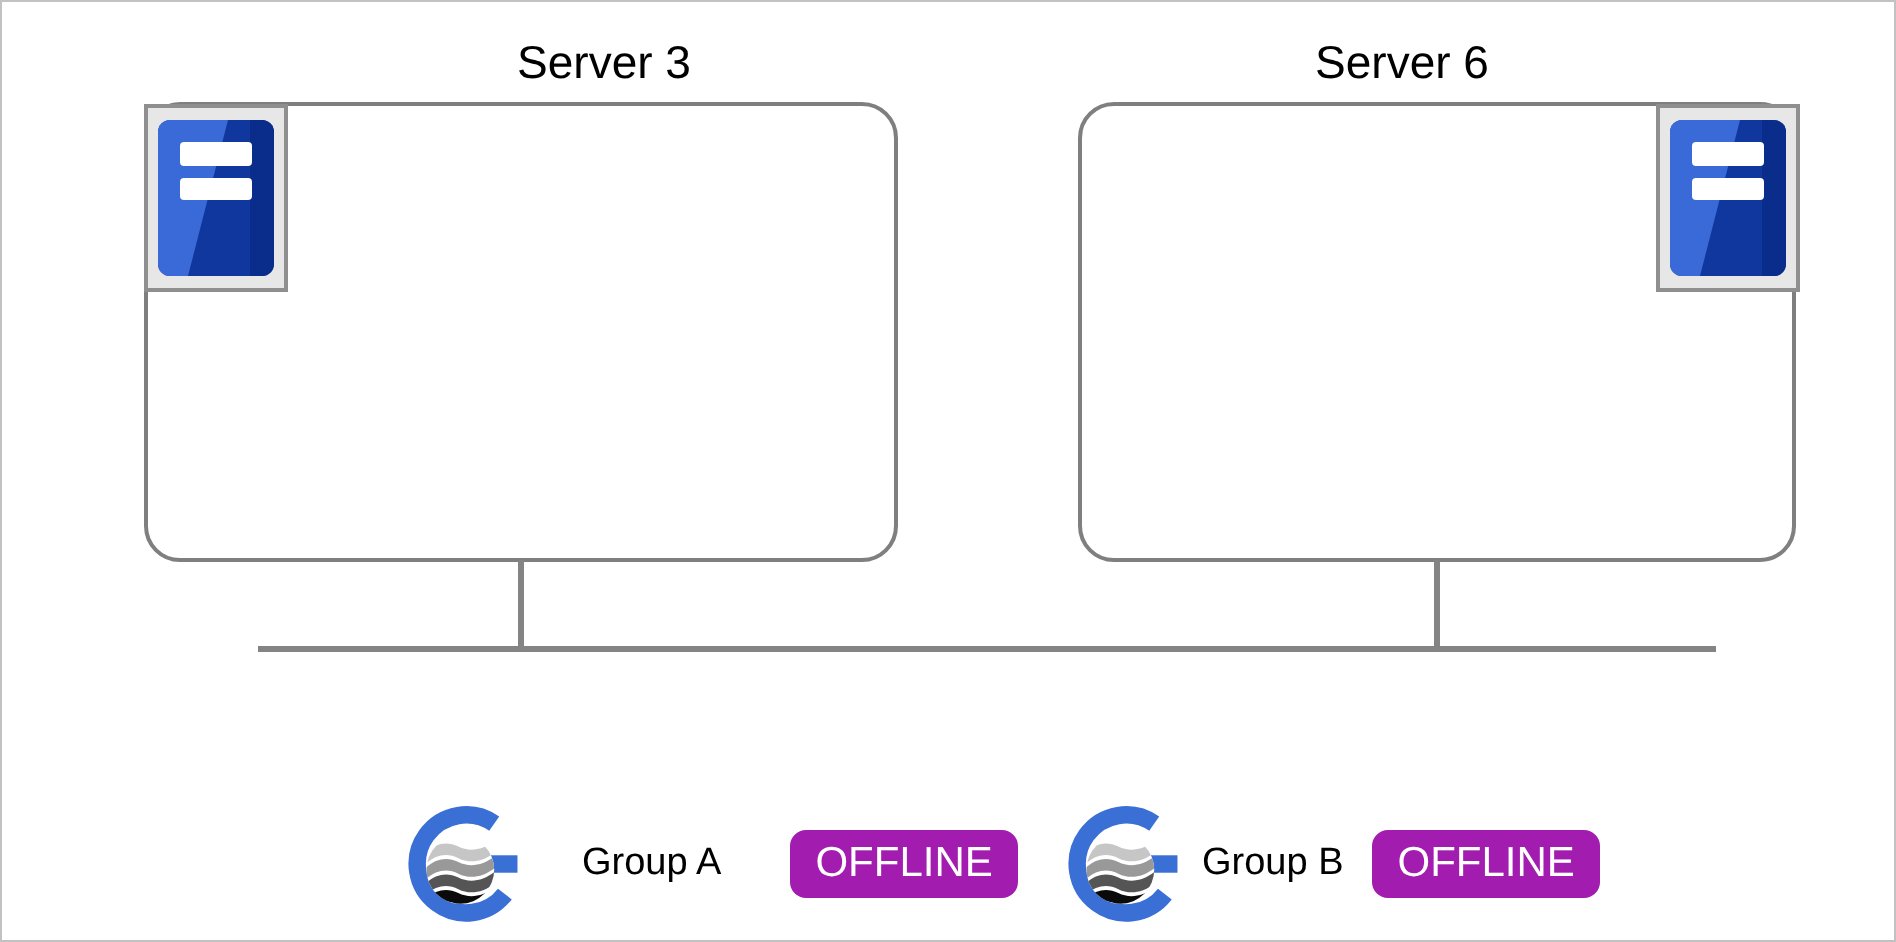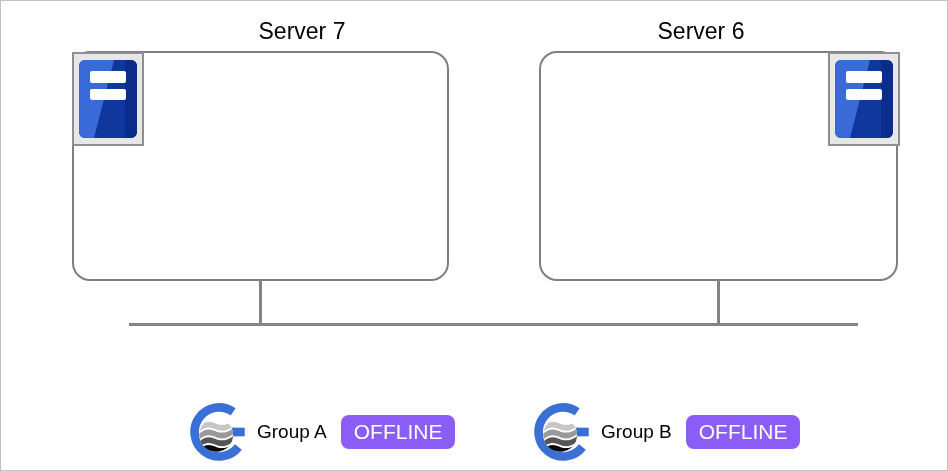--- a/index.html
+++ b/index.html
@@ -70,46 +70,46 @@
     height: 3px;
     background: #848484;
   }
   .group-row {
     position: absolute;
     top: 400px;
     height: 62px;
     display: flex;
     align-items: center;
   }
-  .group-row.ga { left: 189px; }
+  .group-row.ga { left: 203px; gap: 20px; }
   .group-row.gb { left: 533px; }
   .group-logo { width: 62px; height: 62px; flex: 0 0 auto; }
   .group-name {
     font-size: 19px;
     color: #000000;
     margin-left: 5px;
     white-space: nowrap;
   }
   .status-badge {
     margin-left: 14px;
-    background: #8b5cf6;
+    background: #a21caf;
     color: #ffffff;
     font-size: 21px;
     line-height: 1;
     padding: 6px 13px 7px 13px;
     border-radius: 8px;
     white-space: nowrap;
   }
 </style>
 </head>
 <body>
 
 <div class="canvas">
 
-  <div class="server-label s1">Server 7</div>
+  <div class="server-label s1">Server 3</div>
   <div class="server-label s2">Server 6</div>
 
   <div class="server-box b1"></div>
   <div class="server-box b2"></div>
 
   <div class="conn-line c1"></div>
   <div class="conn-line c2"></div>
   <div class="bus-line"></div>
 
   <div class="icon-frame f1">

